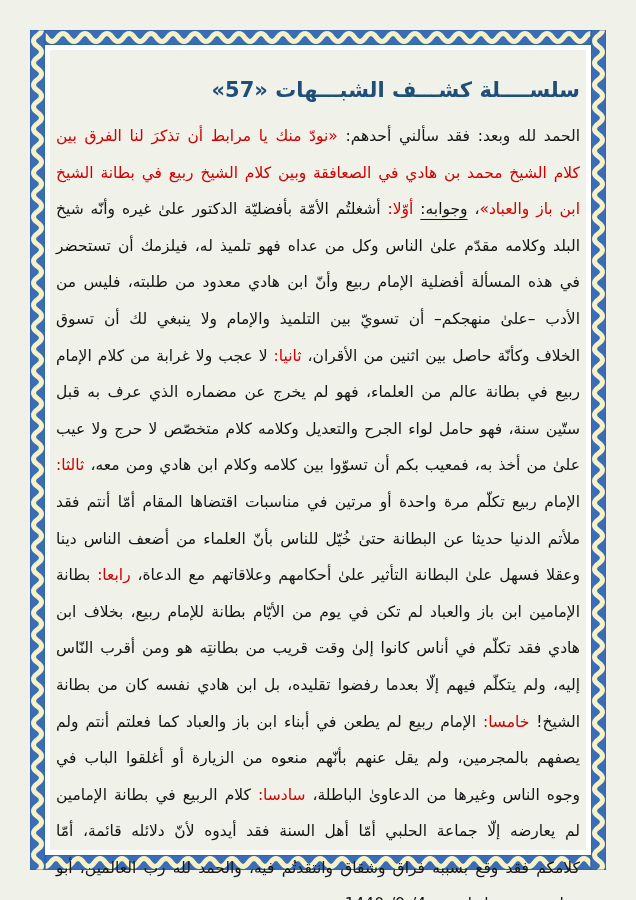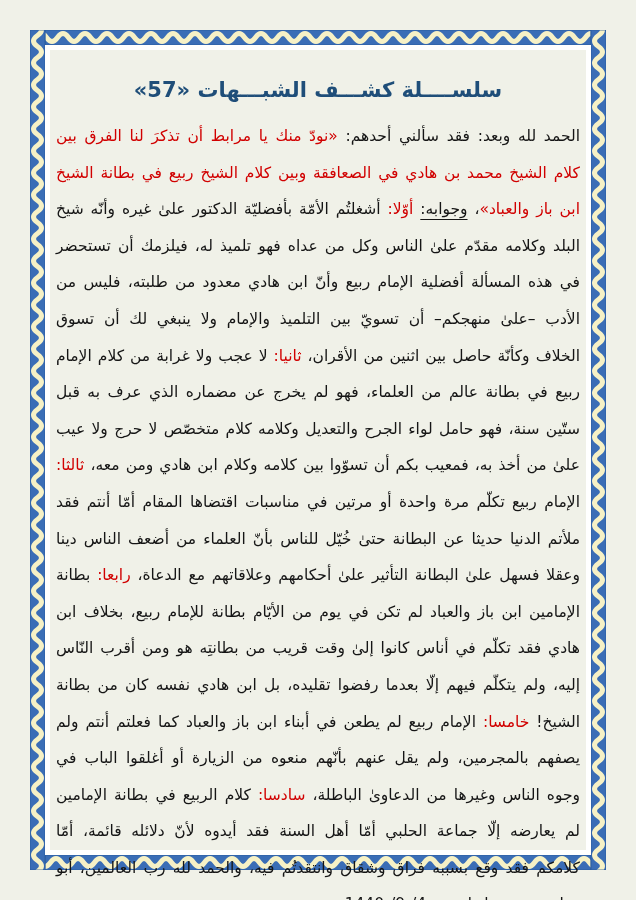--- a/index.html
+++ b/index.html
@@ -20,21 +20,21 @@
     width: 576px; height: 840px;
     display: block;
   }
   .content {
     position: absolute;
     top: 58px; left: 56px; right: 56px; bottom: 58px;
     direction: rtl;
   }
   .title {
     margin: 20px 0 16px 0;
-    text-align: center;
+    text-align: right;
     color: var(--title, #1f4e79);
     font-size: 21px;
     font-weight: bold;
     letter-spacing: 0;
   }
   .body-text {
     margin: 0;
     text-align: justify;
     direction: rtl;
     color: var(--text, #151515);

